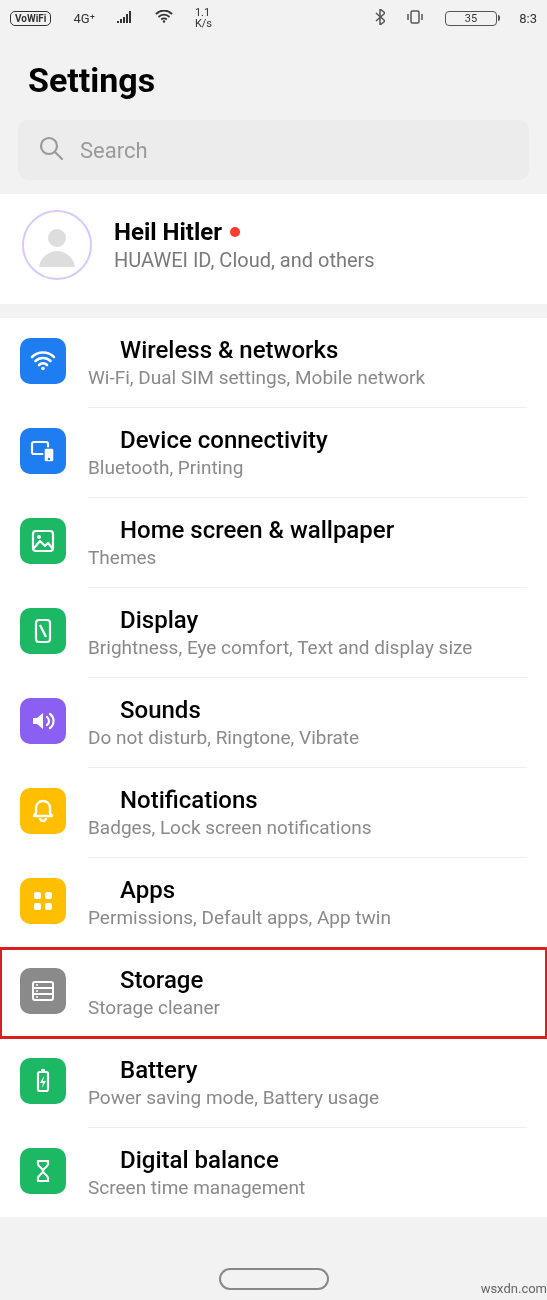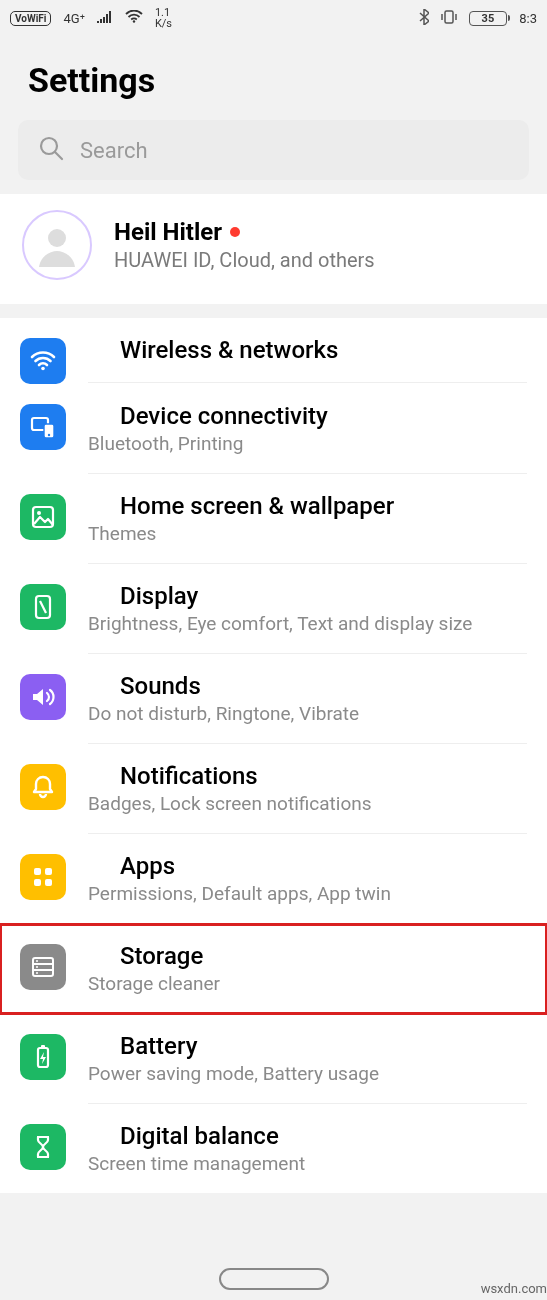--- a/index.html
+++ b/index.html
@@ -1,22 +1,22 @@
 <!DOCTYPE html>
 <html><head>
   <meta charset="utf-8">
   <style>
     * { margin:0; padding:0; box-sizing:border-box; -webkit-font-smoothing:antialiased; }
     body { width:547px; height:1300px; background:#f2f2f2; font-family:-apple-system,BlinkMacSystemFont,"Segoe UI",Roboto,Arial,sans-serif; color:#000; overflow:hidden; position:relative; }
     
     .statusbar { height:36px; display:flex; align-items:center; justify-content:space-between; padding:0 10px; font-size:13px; color:#333; }
-    .sb-left,.sb-right { display:flex; align-items:center; gap:12px; }
+    .sb-left,.sb-right { display:flex; align-items:center; gap:22px; }
     .vowifi { border:1.5px solid #333; border-radius:5px; padding:1px 4px; font-size:10px; font-weight:700; }
     .netspeed { font-size:11px; line-height:1; }
-    .batt { border:1.5px solid #555; border-radius:4px; padding:0 12px; font-size:11px; position:relative;font-weight:bold; }
+    .batt { border:1.5px solid #555; border-radius:4px; padding:0 19px; font-size:11px; position:relative; }
     .batt::after{content:"";position:absolute;right:-4px;top:3px;width:2px;height:6px;background:#555;border-radius:0 2px 2px 0;}
     
     .page-title { font-size:34px; font-weight:700; padding:24px 28px 20px; }
     
     .search { margin:0 18px 14px; background:#ececec; border-radius:10px; height:60px; display:flex; align-items:center; padding:0 20px; gap:16px; color:#9a9a9a;text-align:right; }
     .search span.txt { font-size:22px; }
     
     .account { background:#fff; padding:16px 22px 24px; display:flex; align-items:center; gap:22px; }
     .avatar { width:70px; height:70px; border-radius:50%; border:2px solid #d9c9ff; display:flex; align-items:center; justify-content:center; }
     .acc-text .name { font-size:24px; font-weight:700; display:flex; align-items:center; gap:8px; }
@@ -111,20 +111,21 @@
 <div class="list" id="list">
     <div class="row">
       <div class="ico" style="background:#1e7df0">
         <svg width="28" height="28" viewBox="0 0 28 28">
           <path fill="none" stroke="#fff" stroke-width="2.6" stroke-linecap="round" d="M3 10c3-3 7-4.5 11-4.5S22 7 25 10M6.5 14c2-2 4.5-3 7.5-3s5.5 1 7.5 3M10 18c1.2-1.2 2.6-1.8 4-1.8s2.8.6 4 1.8"></path>
           <circle cx="14" cy="21.5" r="1.8" fill="#fff"></circle>
         </svg>
       </div>
       <div class="row-inner">
         <div class="title">Wireless &amp; networks</div>
+        <div class="sub">Wi-Fi, Dual SIM settings, Mobile network</div>
       </div>
     </div>
     <div class="row">
       <div class="ico" style="background:#1e7df0">
         <svg width="28" height="28" viewBox="0 0 28 28">
           <rect x="3" y="5" width="16" height="12" rx="2" fill="none" stroke="#fff" stroke-width="2.2"></rect>
           <rect x="15" y="11" width="10" height="14" rx="2" fill="#fff" stroke="#1e7df0" stroke-width="1.4"></rect>
           <circle cx="20" cy="22" r="1.2" fill="#1e7df0"></circle>
         </svg>
       </div>

